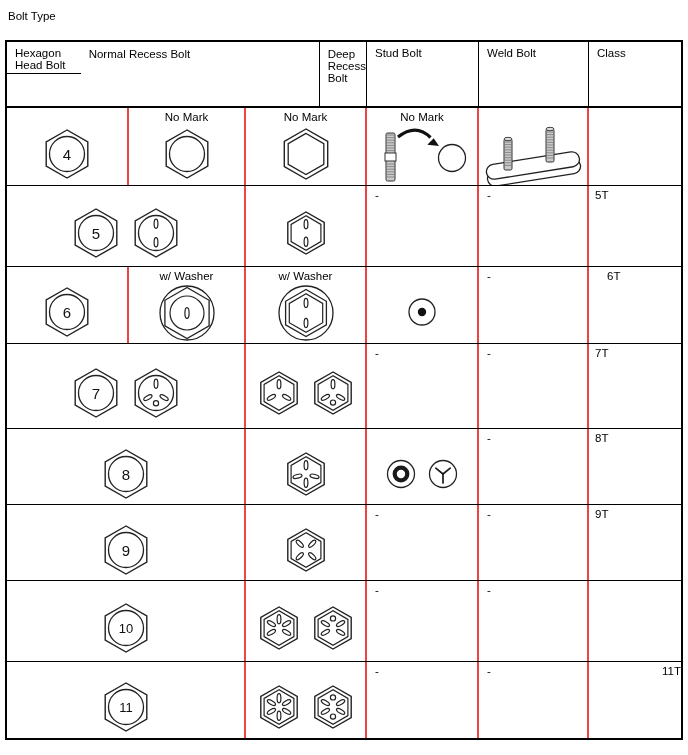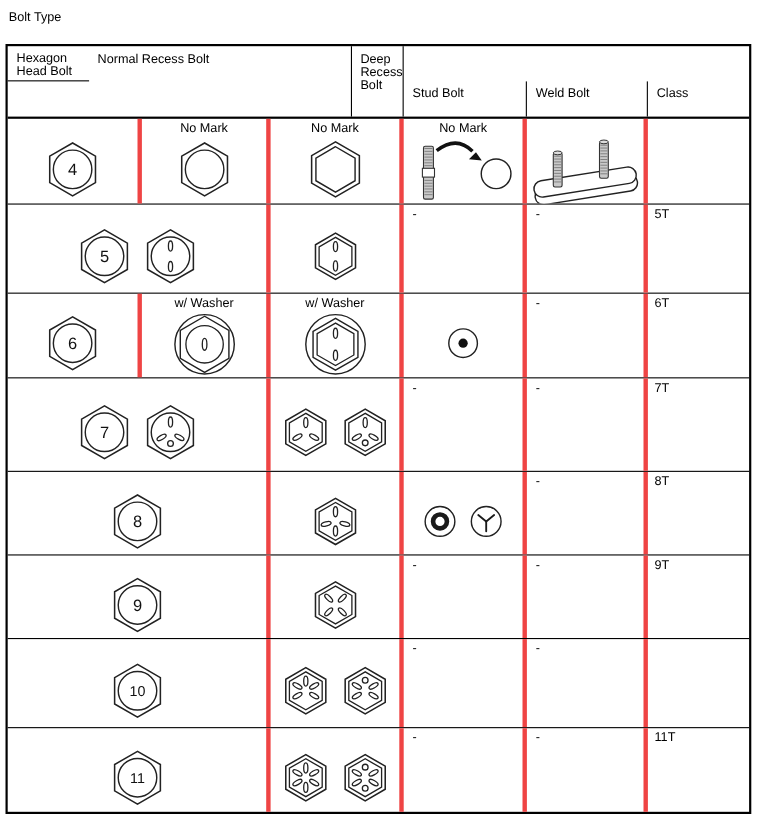--- a/index.html
+++ b/index.html
@@ -13,27 +13,27 @@
     position:absolute; left:5px; top:40px; width:678px;
     border:2px solid #000; background:#fff;
   }
   .hdr-row { display:flex; height:66px; border-bottom:2px solid #000; }
   .hdr-hex-group { width:360px; border-right:1px solid #000; display:flex; flex-direction:row; }
   .hdr-hex-top { height:32px; border-bottom:1px solid #000; padding:5px 0 0 8px; font-size:11.5px; }
   .hdr-hex-bottom { flex:1; display:flex; }
   .hdr-sub { padding:6px 0 0 8px; font-size:11.5px; }
   .hdr-sub.normal { width:239px; border-right:1px solid #000; }
   .hdr-sub.deep { flex:1; }
-  .hdr-cell { font-size:11.5px; padding:5px 0 0 8px; border-right:1px solid #000;margin-top:32px; }
+  .hdr-cell { font-size:11.5px; padding:5px 0 0 8px; border-right:1px solid #000; }
   .hdr-cell.stud { width:112px; }
   .hdr-cell.weld { width:110px; }
   .hdr-cell.cls  { flex:1; border-right:none; }
   .row { display:flex; border-bottom:1px solid #000; }
   .row:last-child { border-bottom:none; }
-  .cell { border-right:4px solid #ef4444; display:flex; flex-direction:column; overflow:hidden; }
+  .cell { border-right:2px solid #ef4444; display:flex; flex-direction:column; overflow:hidden; }
   .cell.last { border-right:none; }
   .cell-label { height:17px; font-size:11.5px; text-align:center; padding-top:3px; flex:none; }
   .cell-label.left { text-align:left; padding-left:8px; }
   .icons { flex:1; display:flex; align-items:center; justify-content:center; gap:10px; padding-bottom:3px; }
   .icons svg { display:block; }
   .w-nl { width:122px; } .w-nr { width:117px; } .w-nf { width:239px; }
   .w-deep { width:121px; } .w-stud { width:112px; } .w-weld { width:110px; }
   .w-cls { flex:1; }
 </style>
 </head>
@@ -251,21 +251,21 @@
       <circle cx="16" cy="16" r="4.2" fill="#111"></circle>
               </svg>
             </span>
           </div>
         </div>
         <div class="cell w-weld">
           <div class="cell-label left">-</div>
           <div class="icons"></div>
         </div>
         <div class="cell w-cls last">
-          <div class="cell-label left" style="padding-left: 6px;">6T</div>
+          <div class="cell-label left" style="padding-left: 6px; margin-left: 12px;">6T</div>
         </div>
       </div>
       <div class="row" style="height: 85px;">
         <div class="cell w-nf">
           <div class="cell-label"></div>
           <div class="icons">
             <span>
               <svg width="50" height="54" viewBox="0 0 50 54">
       <polygon points="25.0,3.0 4.2,15.0 4.2,39.0 25.0,51.0 45.8,39.0 45.8,15.0" fill="#fff" stroke="#222" stroke-width="1.4"></polygon>
       <circle cx="25" cy="27" r="17.5" fill="#fff" stroke="#222" stroke-width="1.3"></circle>
@@ -510,17 +510,17 @@
         </div>
         <div class="cell w-stud">
           <div class="cell-label left">-</div>
           <div class="icons"></div>
         </div>
         <div class="cell w-weld">
           <div class="cell-label left">-</div>
           <div class="icons"></div>
         </div>
         <div class="cell w-cls last">
-          <div class="cell-label left" style="padding-left: 6px;">11T</div>
+          <div class="cell-label left" style="padding-left: 6px; text-align: right;">11T</div>
         </div>
       </div>
     </div>
 </div>
 
 </body></html>

